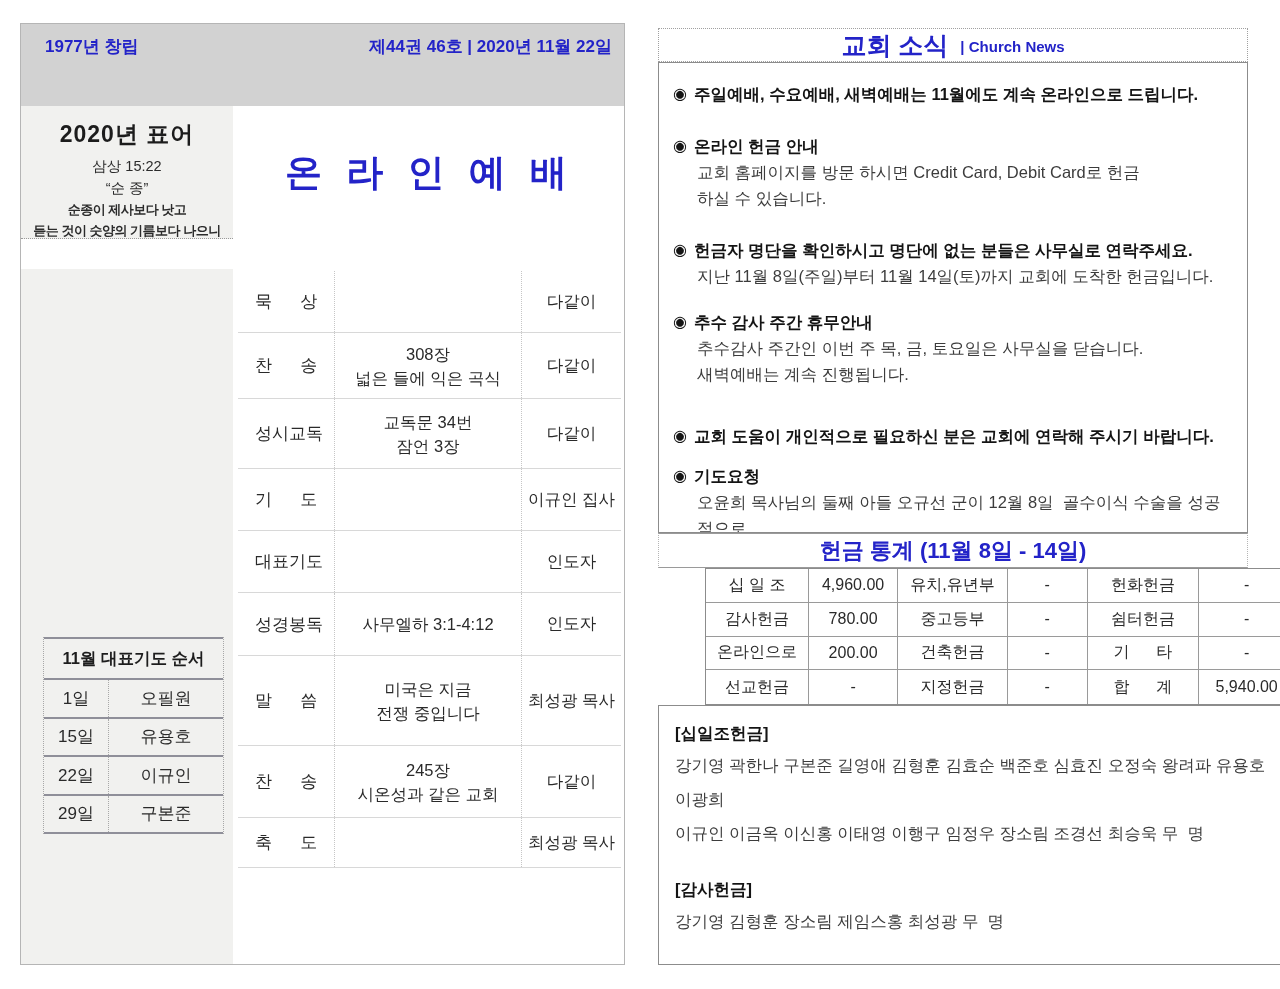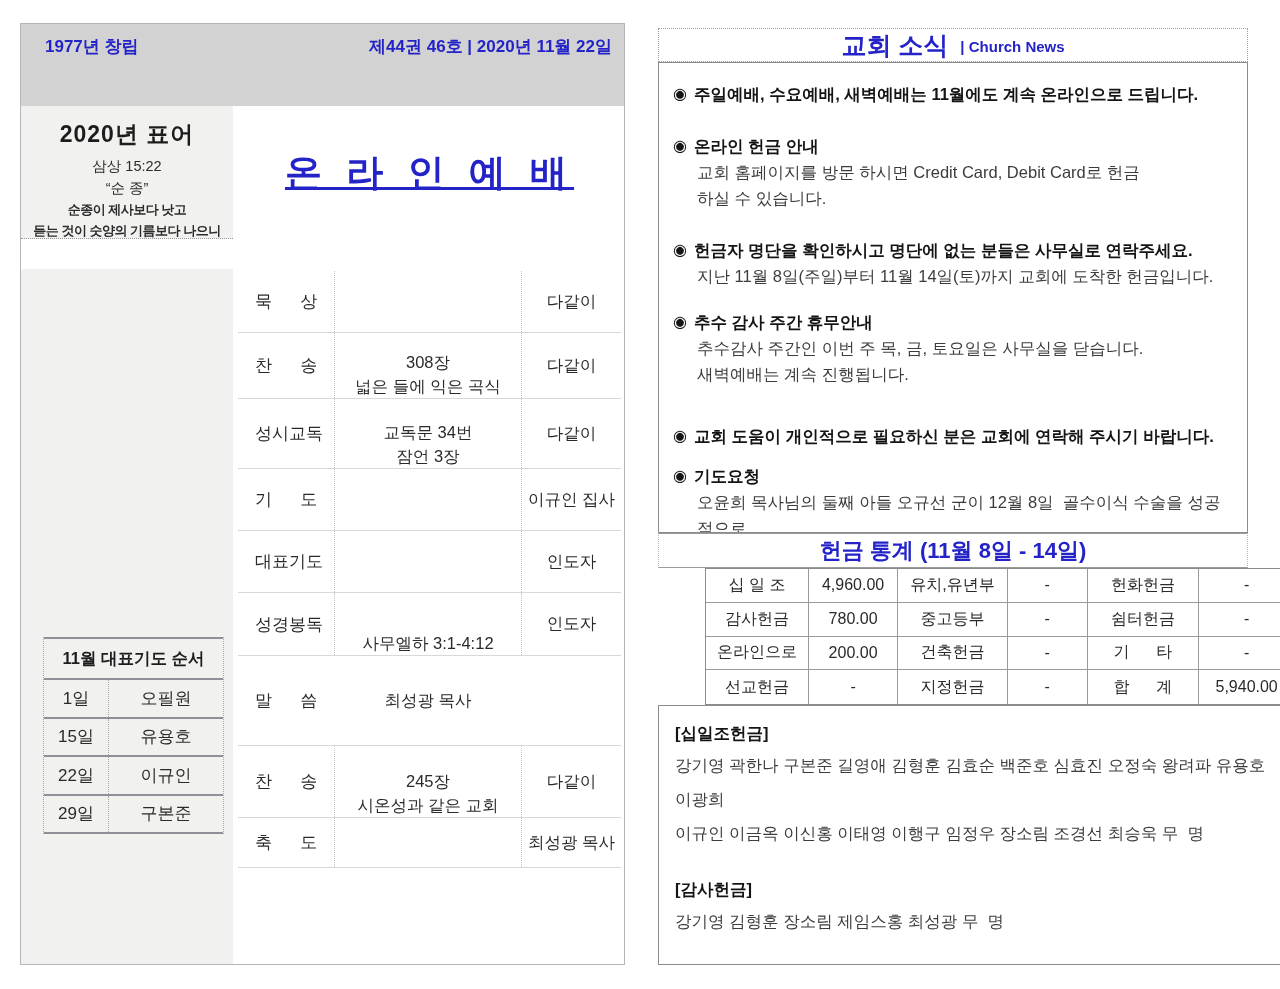--- a/index.html
+++ b/index.html
@@ -32,21 +32,21 @@
     background:#f1f1ef; border-bottom:1px dotted #9a9a9a;
     text-align:center; padding-top:13px;
   }
   .motto-title { font-size:23px; font-weight:bold; color:#1c1c1c; letter-spacing:1px; }
   .motto-verse { font-size:14.5px; color:#2b2b2b; margin-top:7px; }
   .motto-keyword { font-size:14.5px; color:#2b2b2b; margin-top:3px; }
   .motto-line { font-size:13px; font-weight:bold; color:#2b2b2b; margin-top:3px; letter-spacing:-0.5px; }
   .service-title {
     position:absolute; left:212px; top:82px; width:393px; height:133px;
     display:flex; align-items:center; justify-content:center;
-    font-size:37px; font-weight:bold; color:#2323c8; letter-spacing:7px;text-decoration:underline;
+    font-size:37px; font-weight:bold; color:#2323c8; letter-spacing:7px;
   }
   .lp-sidebar {
     position:absolute; left:0; top:245px; width:212px; bottom:0; background:#f1f1ef;
   }
   
   .prayer-table {
     position:absolute; left:22px; top:368px; width:181px;
     border-left:1px dotted #a8a8a8; border-right:1px dotted #a8a8a8;
   }
   .pt-header {
@@ -68,21 +68,21 @@
   .worship-table { position:absolute; left:217px; top:247px; width:383px; }
   .w-row {
     display:grid; grid-template-columns:96px 1fr 99px;
     border-bottom:1px solid #d8d8d8;
   }
   .w-label {
     display:flex; align-items:center; padding-left:17px;
     font-size:17px; color:#2a2a2a; white-space:pre;
   }
   .w-center {
-    display:flex; flex-direction:column; align-items:center; justify-content:flex-end;
+    display:flex; flex-direction:column; align-items:center; justify-content:center;
     border-left:1px dotted #c6c6c6; border-right:1px dotted #c6c6c6;
     font-size:16.5px; color:#2a2a2a; line-height:24px; text-align:center;
   }
   .w-who {
     display:flex; align-items:center; justify-content:center;
     font-size:16.5px; color:#2a2a2a; white-space:pre;
   }
 
   
   .news-header-box {
@@ -216,20 +216,24 @@
     </div>
     <div class="w-row" style="height:63px">
       <div class="w-label">성경봉독</div>
       <div class="w-center">
         <div>사무엘하 3:1-4:12</div>
       </div>
       <div class="w-who">인도자</div>
     </div>
     <div class="w-row" style="height:90px">
       <div class="w-label">말      씀</div>
+      <div class="w-center">
+        <div>미국은 지금</div>
+        <div>전쟁 중입니다</div>
+      </div>
       <div class="w-who">최성광 목사</div>
     </div>
     <div class="w-row" style="height:72px">
       <div class="w-label">찬      송</div>
       <div class="w-center">
         <div>245장</div>
         <div>시온성과 같은 교회</div>
       </div>
       <div class="w-who">다같이</div>
     </div>

